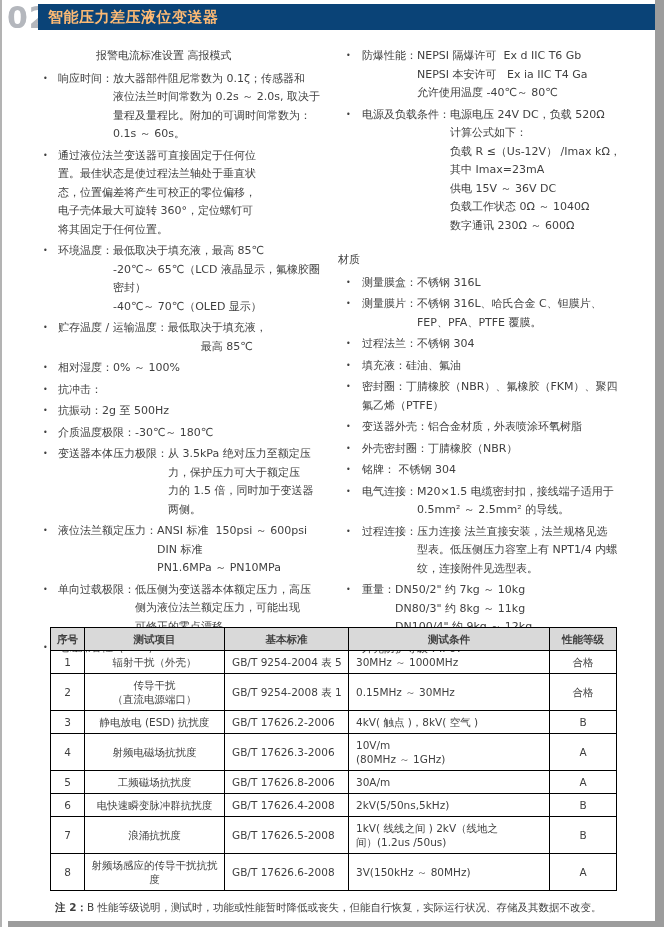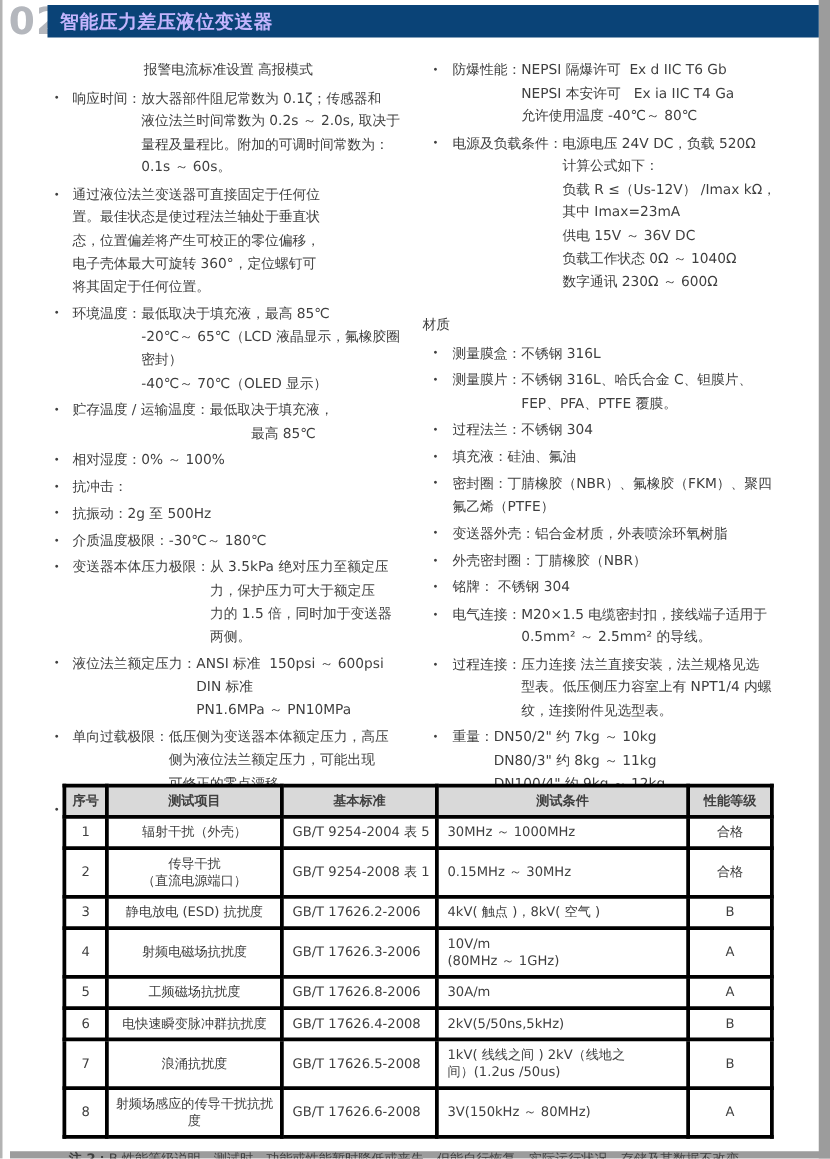--- a/index.html
+++ b/index.html
@@ -8,39 +8,39 @@
   .page { position:relative; width:664px; height:927px; background:#fff; color:#3f3f3f; overflow:hidden; }
 
   
   .edge-left   { position:absolute; left:0; top:0; bottom:0; width:2px; background:#b3b3b3; }
   .edge-right  { position:absolute; right:0; top:0; bottom:0; width:9px; background:#9c9c9c; }
   .edge-bottom { position:absolute; left:8px; right:0; bottom:0; height:6px; background:#9c9c9c; }
 
   
   .page-num { position:absolute; left:7px; top:0px; font-size:30px; font-weight:bold; color:#b4b7bd; letter-spacing:1px; }
   .band { position:absolute; left:38px; top:4px; right:9px; height:26px; background:#0a4377; }
-  .band .title { font-size:15px; font-weight:bold; color:#c4b5fd; line-height:26px; padding-left:10px; letter-spacing:0.5px; }
+  .band .title { font-size:15px; font-weight:bold; color:#fdba74; line-height:26px; padding-left:10px; letter-spacing:0.5px; }
 
   
   .col { position:absolute; top:47px; font-size:11px; line-height:18.5px; }
   #left-col  { left:40px;  width:300px; }
   #right-col { left:338px; width:312px; }
-  .intro { margin:0 0 4px 75px; white-space:pre; }
+  .intro { margin:0 0 4px 56px; white-space:pre; }
   .item { display:flex; margin-bottom:3px; }
   .bullet { flex:0 0 18px; font-size:8px; line-height:18.5px; color:#3f3f3f; }
   #left-col  .bullet { padding-left:3px; }
   #right-col .bullet { flex:0 0 24px; padding-left:8px; }
   .label { flex:0 0 auto; white-space:pre; }
   .value { white-space:pre; }
   .section-header { margin:16px 0 4px 0; }
 
   
   .bottom { position:absolute; left:50px; top:627px; width:566px; }
   table { border-collapse:collapse; width:566px; table-layout:fixed; }
-  th, td { border:3px solid #000000; font-size:10.5px; line-height:14px; vertical-align:middle; color:#3f3f3f; }
+  th, td { border:1px solid #000000; font-size:10.5px; line-height:14px; vertical-align:middle; color:#3f3f3f; }
   th { background:#d9d9d9; text-align:center; font-weight:bold; padding:4px 1px; }
   td { padding:4px 2px; text-align:center; white-space:pre-wrap; }
   td.al { text-align:left; padding-left:7px; }
   .notes { margin:7px 0 0 5px; font-size:10.5px; line-height:19px; }
   .note-row { display:flex; }
   .note-label { font-weight:bold; white-space:pre; }
 </style>
 </head>
 <body>
 

